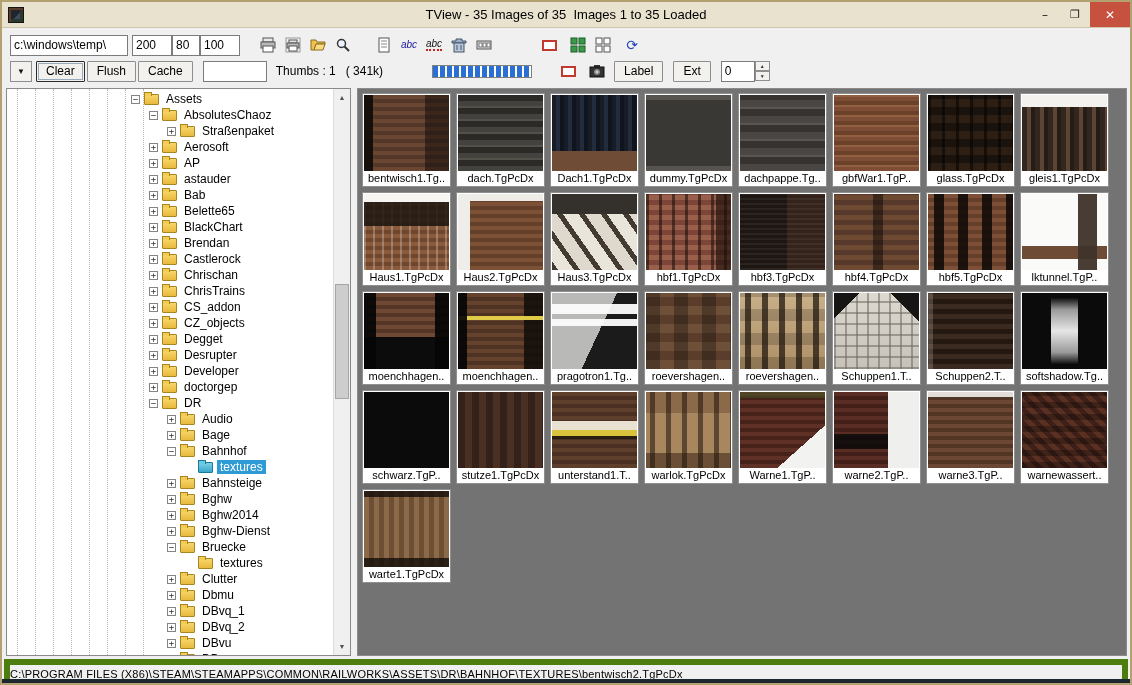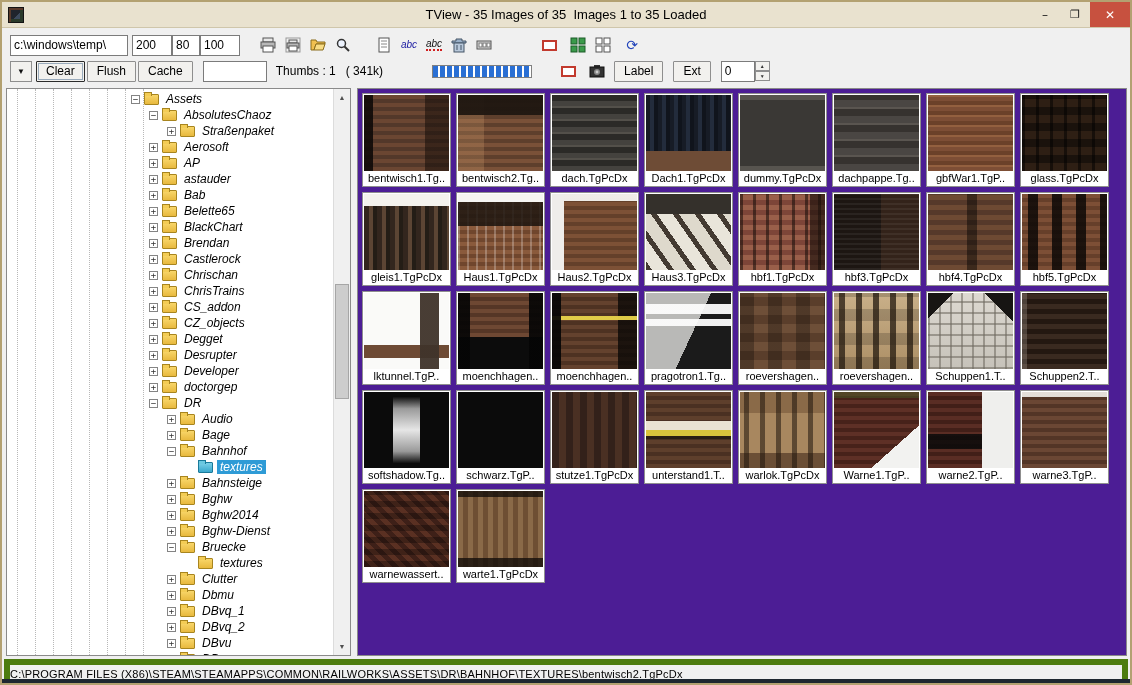--- a/index.html
+++ b/index.html
@@ -102,21 +102,21 @@
   }
   .expand-spacer { flex:none; width:13px; }
   .folder-icon {
     flex:none; width:15px; height:11px; margin-right:4px; position:relative;
     background:linear-gradient(#f8d66a,#e8b93e); border:1px solid #a8851f; border-radius:1px;
   }
   .folder-icon::before {
     content:""; position:absolute; top:-3px; left:-1px; width:6px; height:3px;
     background:#f3cc55; border:1px solid #a8851f; border-bottom:none;
   }
-  .tree-label { padding:0 3px; line-height:14px;font-style:italic; }
+  .tree-label { padding:0 3px; line-height:14px; }
   .tree-row.selected .tree-label { background:var(--selection,#2e9bd6); color:#fff; }
   .tree-row.selected .folder-icon { background:linear-gradient(#7ad0e8,#3aa8cc); border-color:#1a7a9a; }
   .tree-row.selected .folder-icon::before { background:#6ac8e0; border-color:#1a7a9a; }
 
   .vscroll {
     position:absolute; top:0; right:0; bottom:0; width:17px;
     background:#f0f0f0; border-left:1px solid #dcdcdc;
   }
   .sb-btn {
     height:17px; text-align:center; font-size:7px; line-height:17px; color:#505050;
@@ -124,21 +124,21 @@
   }
   .sb-btn.down { position:absolute; bottom:0; left:0; right:0; }
   .sb-thumb {
     position:absolute; left:1px; right:1px; top:195px; height:115px;
     background:#cdcdcd; border:1px solid #a6a6a6;
   }
 
   
   .main-panel {
     position:absolute; left:355px; top:86px; width:770px; height:568px;
-    background:#4c1d95; border:1px solid #8a8a8a; padding:4px; overflow:hidden;
+    background:#737373; border:1px solid #8a8a8a; padding:4px; overflow:hidden;
   }
   .grid { display:flex; flex-wrap:wrap; gap:5px; align-content:flex-start; }
   .thumb-card {
     width:89px; background:#fff; border:1px solid #8f8f8f; padding:1px 1px 0;
     text-align:center; cursor:default;
   }
   .thumb-img { width:85px; height:76px; margin:0 auto; background:#777; }
   .thumb-caption {
     font-size:11px; line-height:15px; white-space:nowrap; overflow:hidden; color:#000;
   }
@@ -496,24 +496,20 @@
     </div>
   </div>
 
   <div class="main-panel">
     <div class="grid">
         <div class="thumb-card">
           <div class="thumb-img" style="background: linear-gradient(90deg, rgba(15, 10, 8, 0.9) 0px, rgba(15, 10, 8, 0.9) 10%, rgba(15, 10, 8, 0) 10%, rgba(15, 10, 8, 0) 72%, rgba(20, 12, 8, 0.55) 72%, rgba(20, 12, 8, 0.55) 100%), repeating-linear-gradient(0deg, rgb(107, 70, 50) 0px, rgb(107, 70, 50) 4px, rgb(83, 56, 42) 4px, rgb(83, 56, 42) 8px);"></div>
           <div class="thumb-caption">bentwisch1.Tg..</div>
         </div>
         <div class="thumb-card">
-          <div class="thumb-img" style="background: linear-gradient(rgba(30, 22, 16, 0.95) 0px, rgba(30, 22, 16, 0.95) 26%, rgba(30, 22, 16, 0) 26%), linear-gradient(90deg, rgba(210, 160, 110, 0.25) 0px, rgba(210, 160, 110, 0.25) 30%, rgba(0, 0, 0, 0) 30%), repeating-linear-gradient(0deg, rgb(122, 81, 56) 0px, rgb(122, 81, 56) 4px, rgb(94, 63, 44) 4px, rgb(94, 63, 44) 8px);"></div>
-          <div class="thumb-caption">bentwisch2.Tg..</div>
-        </div>
-        <div class="thumb-card">
           <div class="thumb-img" style="background: repeating-linear-gradient(0deg, rgb(68, 66, 62) 0px, rgb(68, 66, 62) 5px, rgb(43, 42, 39) 5px, rgb(43, 42, 39) 11px, rgb(83, 80, 74) 11px, rgb(83, 80, 74) 13px);"></div>
           <div class="thumb-caption">dach.TgPcDx</div>
         </div>
         <div class="thumb-card">
           <div class="thumb-img" style="background: linear-gradient(rgba(0, 0, 0, 0) 0px, rgba(0, 0, 0, 0) 74%, rgb(110, 76, 54) 74%), repeating-linear-gradient(90deg, rgb(23, 28, 38) 0px, rgb(23, 28, 38) 4px, rgb(35, 44, 60) 4px, rgb(35, 44, 60) 8px, rgb(16, 20, 28) 8px, rgb(16, 20, 28) 12px);"></div>
           <div class="thumb-caption">Dach1.TgPcDx</div>
         </div>
         <div class="thumb-card">
           <div class="thumb-img" style="background: linear-gradient(rgb(87, 84, 79) 0px, rgb(87, 84, 79) 6%, rgb(58, 56, 53) 6%, rgb(58, 56, 53) 94%, rgb(87, 84, 79) 94%);"></div>
           <div class="thumb-caption">dummy.TgPcDx</div>

